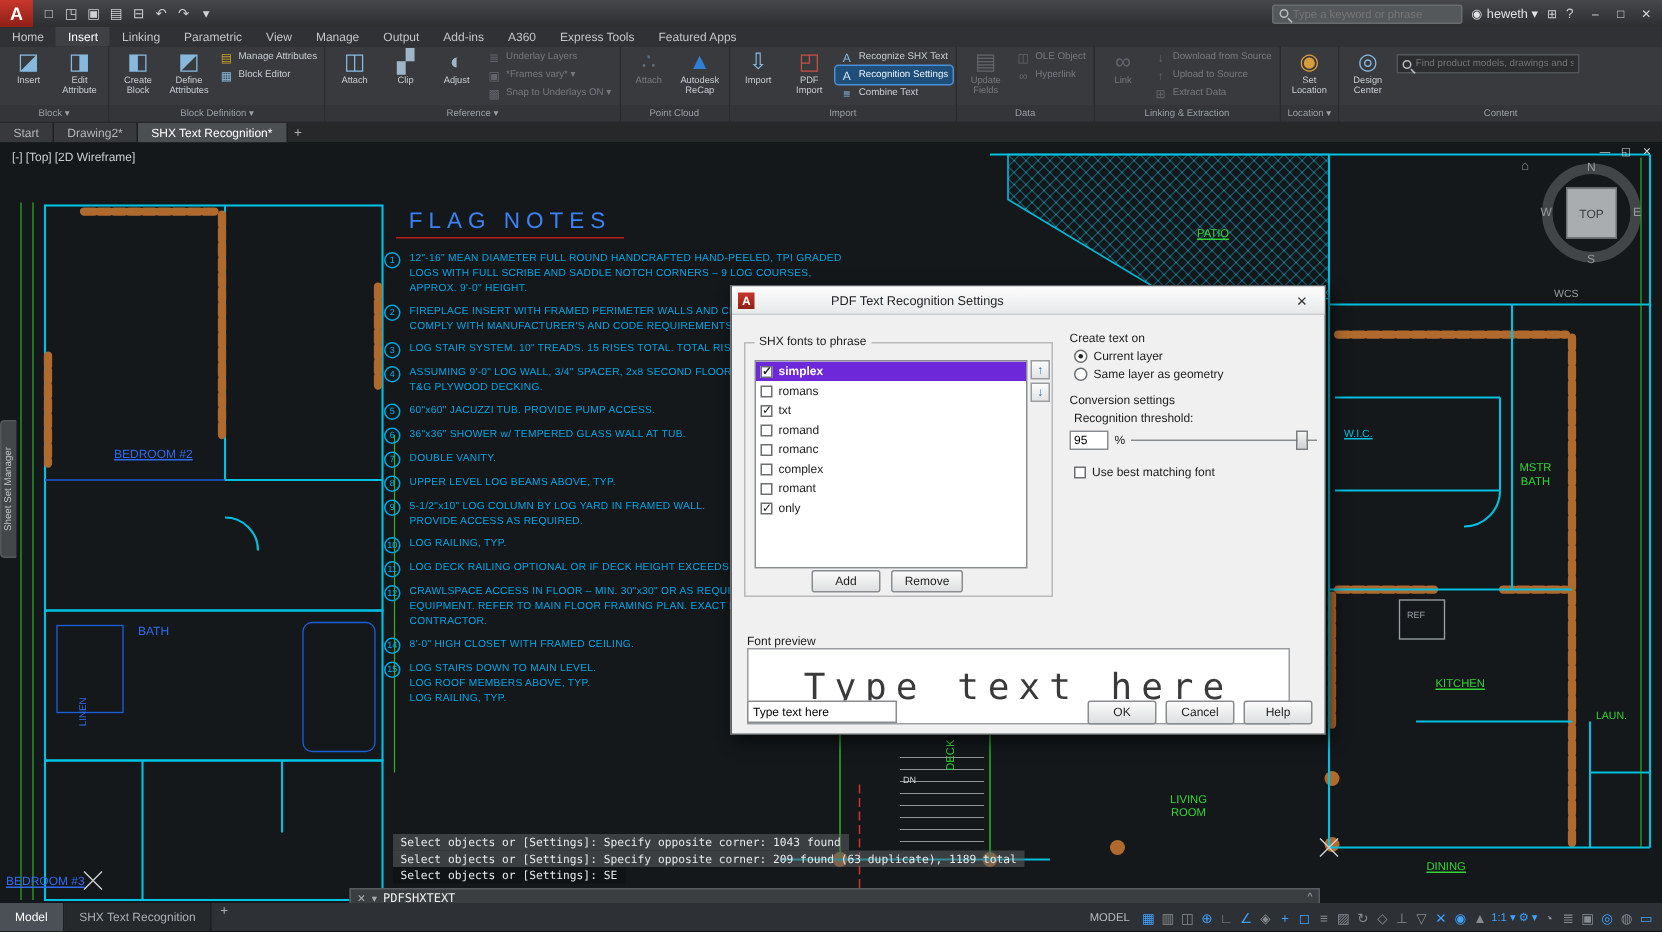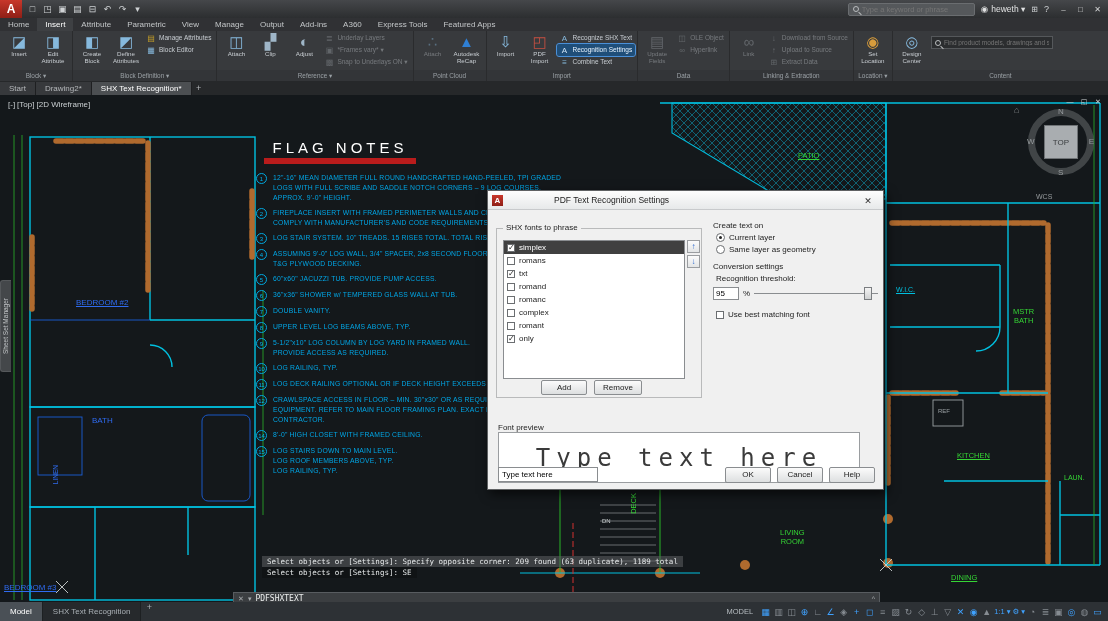--- a/index.html
+++ b/index.html
@@ -75,22 +75,22 @@
   .vc-letter { position:absolute; font-size:8px; color:#979b9e; cursor:default; }
   .vc-n { left:30px; top:-2px; } .vc-s { left:30px; bottom:-2px; } .vc-w { left:-1px; top:28px; } .vc-e { right:0px; top:28px; }
   .vc-home { position:absolute; left:-14px; top:-4px; font-size:9px; color:#8d9194; cursor:default; }
   .wcs { position:absolute; left:1036px; top:98px; font-size:7px; color:#979b9e; cursor:default; }
 
   .ssm-tab { position:absolute; left:0; top:185px; width:11px; height:92px; background:#44474a; border:1px solid #55585b;
     border-left:none; border-radius:0 3px 3px 0; color:#c3c6c8; font-size:6.5px; writing-mode:vertical-rl;
     transform:rotate(180deg); text-align:center; line-height:10px; cursor:default; }
 
   .flag-block { position:absolute; left:256px; top:44px; width:430px; }
-  .flag-title { font-size:15px; letter-spacing:4px; color:#ffffff; width:152px; margin-left:8px; text-align:center;
-    padding-bottom:2px; border-bottom:6px solid #b91c1c; }
+  .flag-title { font-size:15px; letter-spacing:4px; color:#3b82f6; width:152px; margin-left:8px; text-align:center;
+    padding-bottom:2px; border-bottom:1px solid #b91c1c; }
   .notes { margin-top:9px; display:flex; flex-direction:column; gap:5px; }
   .note { display:flex; gap:6px; }
   .note-num { flex:none; width:11px; height:11px; border:1px solid #00a8e0; border-radius:50%; color:#00b4f0;
     font-size:6px; text-align:center; line-height:11px; }
   .note-text { color:#00a6e6; font-size:6.8px; line-height:10px; white-space:pre-line; letter-spacing:.2px; }
 
   .room { position:absolute; font-size:7.5px; white-space:pre-line; text-align:center; line-height:9px; cursor:default; }
   .room[data-room="patio"] { left:798px; top:56px; color:#35d435; text-decoration:underline; }
   .room[data-room="wic"] { left:896px; top:190px; color:#00c0e0; text-decoration:underline; font-size:7px; }
   .room[data-room="mstr-bath"] { left:1013px; top:212px; color:#35d435; }
@@ -123,21 +123,21 @@
     display:flex; align-items:center; padding:0 4px; gap:4px; }
   .dlg-icon { width:11px; height:11px; background:linear-gradient(#c8372b,#8f1f16); color:#fff; font-size:8px;
     font-weight:bold; text-align:center; line-height:11px; }
   .dlg-title-text { font-size:8.5px; color:#222;padding-left:47px; }
   .dlg-close { margin-left:auto; width:22px; height:14px; text-align:center; line-height:14px; font-size:9px; color:#333;
     border:1px solid transparent; }
   .groupbox { position:absolute; left:8px; top:37px; width:206px; height:170px; border:1px solid #b9babb; }
   .group-legend { position:absolute; left:6px; top:-6px; background:#f0f0f0; padding:0 3px; font-size:8px; }
   .fontlist { position:absolute; left:6px; top:11px; width:182px; height:139px; background:#fff; border:1px solid #8a8d90; overflow:hidden; }
   .fitem { display:flex; align-items:center; gap:4px; height:13px; padding:0 3px; font-size:8px; }
-  .fitem[data-selected="true"] { background:#404040; color:#fff; }
+  .fitem[data-selected="true"] { background:#6d28d9; color:#fff;font-weight:bold; }
   .cb { width:8px; height:8px; border:1px solid #6b6e71; background:#fff; flex:none; position:relative; }
   .fitem[data-checked="true"] .cb::after { content:"✓"; position:absolute; left:0px; top:-2px; font-size:8px; color:#222; }
   .list-btns { position:absolute; left:190px; top:11px; display:flex; flex-direction:column; gap:2px; }
   .list-btns span { width:13px; height:13px; border:1px solid #9a9da0; background:linear-gradient(#fbfbfb,#e2e4e5);
     font-size:8px; color:#2f6bd0; text-align:center; line-height:12px; }
   .grp-actions { position:absolute; left:44px; top:151px; display:flex; gap:7px; }
   .btn { border:1px solid #8a8d90; background:linear-gradient(#fbfbfb,#dddfe0); border-radius:2px; font-size:8px;
     color:#1c1c1c; text-align:center; font-family:"Liberation Sans", sans-serif; }
   .btn-add { width:46px; height:15px; line-height:13px; }
   .btn-rem { width:48px; height:15px; line-height:13px; }
@@ -210,21 +210,21 @@
         <span data-name="minimize-button">–</span>
         <span data-name="maximize-button">□</span>
         <span data-name="close-button">✕</span>
       </span>
   </div>
 </div>
 
 <div class="ribbon-tabs" data-name="ribbon-tab-bar">
     <div class="rtab" data-name="ribbon-tab">Home</div>
     <div class="rtab" data-name="ribbon-tab" data-active="true">Insert</div>
-    <div class="rtab" data-name="ribbon-tab">Attribute</div>
+    <div class="rtab" data-name="ribbon-tab">Linking</div>
     <div class="rtab" data-name="ribbon-tab">Parametric</div>
     <div class="rtab" data-name="ribbon-tab">View</div>
     <div class="rtab" data-name="ribbon-tab">Manage</div>
     <div class="rtab" data-name="ribbon-tab">Output</div>
     <div class="rtab" data-name="ribbon-tab">Add-ins</div>
     <div class="rtab" data-name="ribbon-tab">A360</div>
     <div class="rtab" data-name="ribbon-tab">Express Tools</div>
     <div class="rtab" data-name="ribbon-tab">Featured Apps</div>
   </div>
 
@@ -641,20 +641,21 @@
       <span class="room" data-name="room-label" data-room="dining">DINING</span>
       <span class="room" data-name="room-label" data-room="deck">DECK</span>
       <span class="room" data-name="room-label" data-room="dn">DN</span>
       <span class="room" data-name="room-label" data-room="bedroom-2">BEDROOM #2</span>
       <span class="room" data-name="room-label" data-room="bath">BATH</span>
       <span class="room" data-name="room-label" data-room="linen">LINEN</span>
       <span class="room" data-name="room-label" data-room="bedroom-3">BEDROOM #3</span>
     </div>
 
   <div class="cmd-history" data-name="command-history">
+      <span class="cmd-line" data-name="command-history-line">Select objects or [Settings]: Specify opposite corner: 1043 found</span>
       <span class="cmd-line" data-name="command-history-line">Select objects or [Settings]: Specify opposite corner: 209 found (63 duplicate), 1189 total</span>
       <span class="cmd-line" data-name="command-history-line">Select objects or [Settings]: SE</span>
     </div>
   <div class="cmd-bar" data-name="command-line">
     <span class="cb-icon" data-name="command-close-icon">✕</span>
     <span class="cb-icon" data-name="command-options-icon">▾</span>
     <span class="cmd-current" data-name="command-input">PDFSHXTEXT</span>
     <span class="cmd-scroll" data-name="command-scroll-icon">^</span>
   </div>
 

